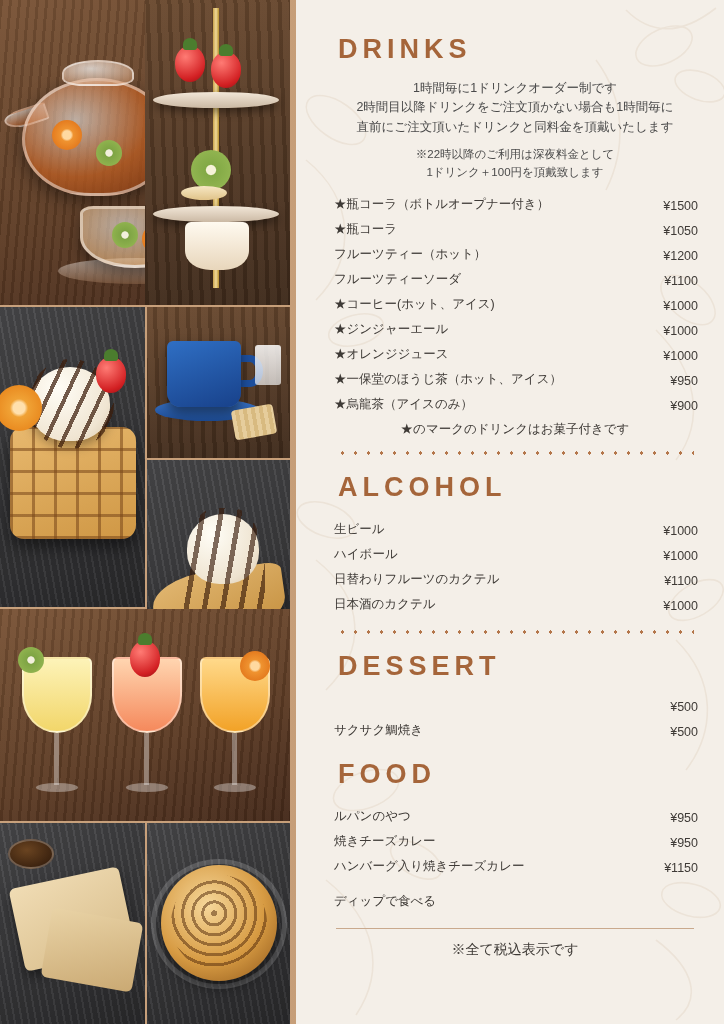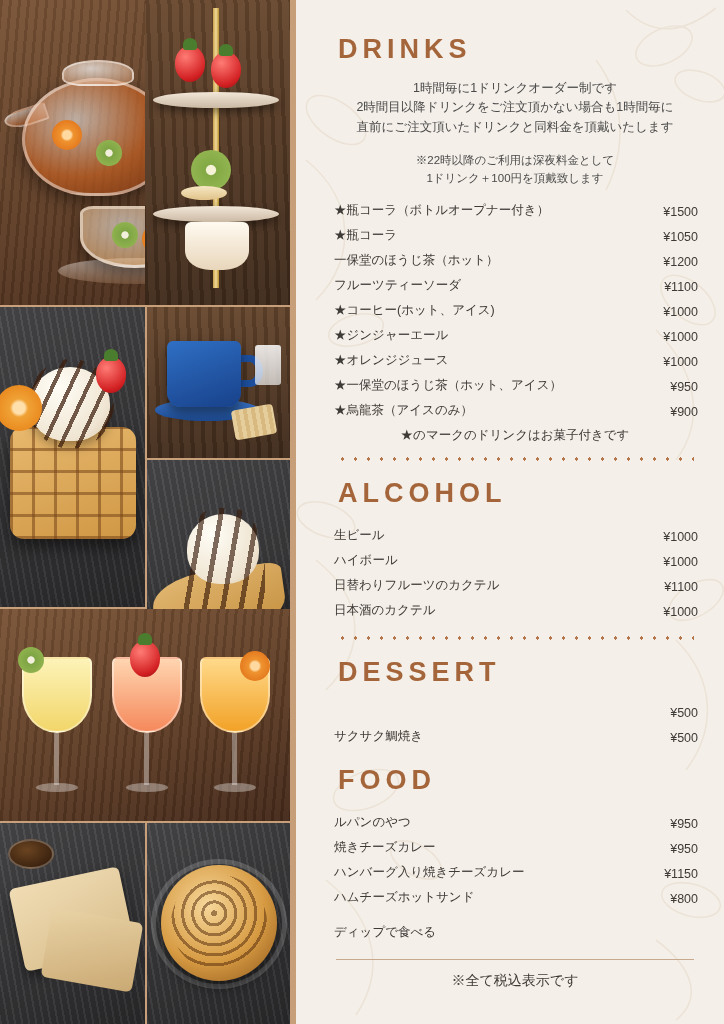--- a/index.html
+++ b/index.html
@@ -434,37 +434,37 @@
     </svg>
 
     <div class="content">
 
       <div class="sec-title">DRINKS</div>
 
       <div class="note">
         <div>1時間毎に1ドリンクオーダー制です</div>
         <div>2時間目以降ドリンクをご注文頂かない場合も1時間毎に</div>
         <div>直前にご注文頂いたドリンクと同料金を頂戴いたします</div>
-        <div class="small" style="margin-top:15px">※22時以降のご利用は深夜料金として</div>
+        <div class="small" style="margin-top:9px">※22時以降のご利用は深夜料金として</div>
         <div class="small">1ドリンク＋100円を頂戴致します</div>
       </div>
 
       <div class="rows">
         <div class="row">
           <span class="name">★瓶コーラ（ボトルオープナー付き）</span>
           <span class="dots"></span>
           <span class="price">¥1500</span>
         </div>
         <div class="row">
           <span class="name">★瓶コーラ</span>
           <span class="dots"></span>
           <span class="price">¥1050</span>
         </div>
         <div class="row">
-          <span class="name">一保堂のほうじ茶（ホット）</span>
+          <span class="name">フルーツティー（ホット）</span>
           <span class="dots"></span>
           <span class="price">¥1200</span>
         </div>
         <div class="row">
           <span class="name">フルーツティーソーダ</span>
           <span class="dots"></span>
           <span class="price">¥1100</span>
         </div>
         <div class="row">
           <span class="name">★コーヒー(ホット、アイス)</span>
@@ -546,25 +546,20 @@
         <div class="row">
           <span class="name">焼きチーズカレー</span>
           <span class="dots"></span>
           <span class="price">¥950</span>
         </div>
         <div class="row">
           <span class="name">ハンバーグ入り焼きチーズカレー</span>
           <span class="dots"></span>
           <span class="price">¥1150</span>
         </div>
-        <div class="row">
-          <span class="name">ハムチーズホットサンド</span>
-          <span class="dots"></span>
-          <span class="price">¥800</span>
-        </div>
 
         <div class="spacer-sm"></div>
 
         <div class="row">
           <span class="name">ディップで食べる</span>
         </div>
       </div>
 
       <div class="rule"></div>
 

